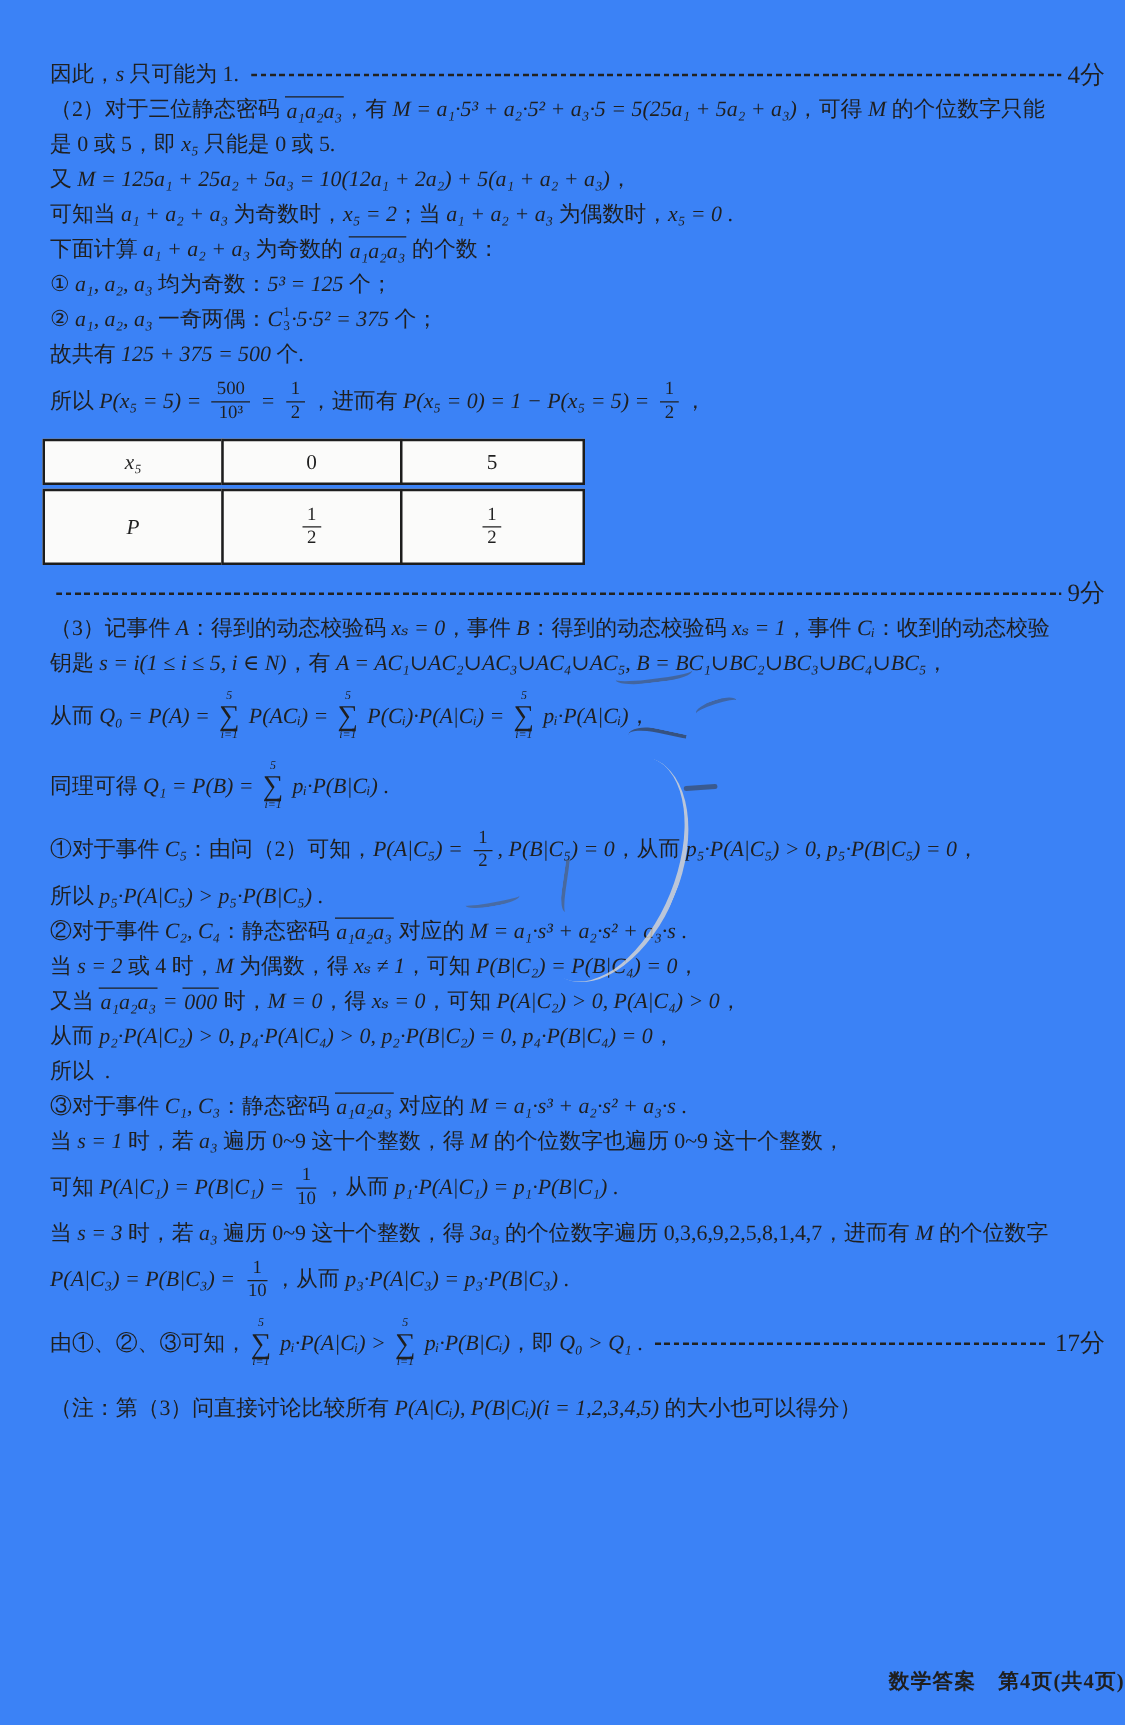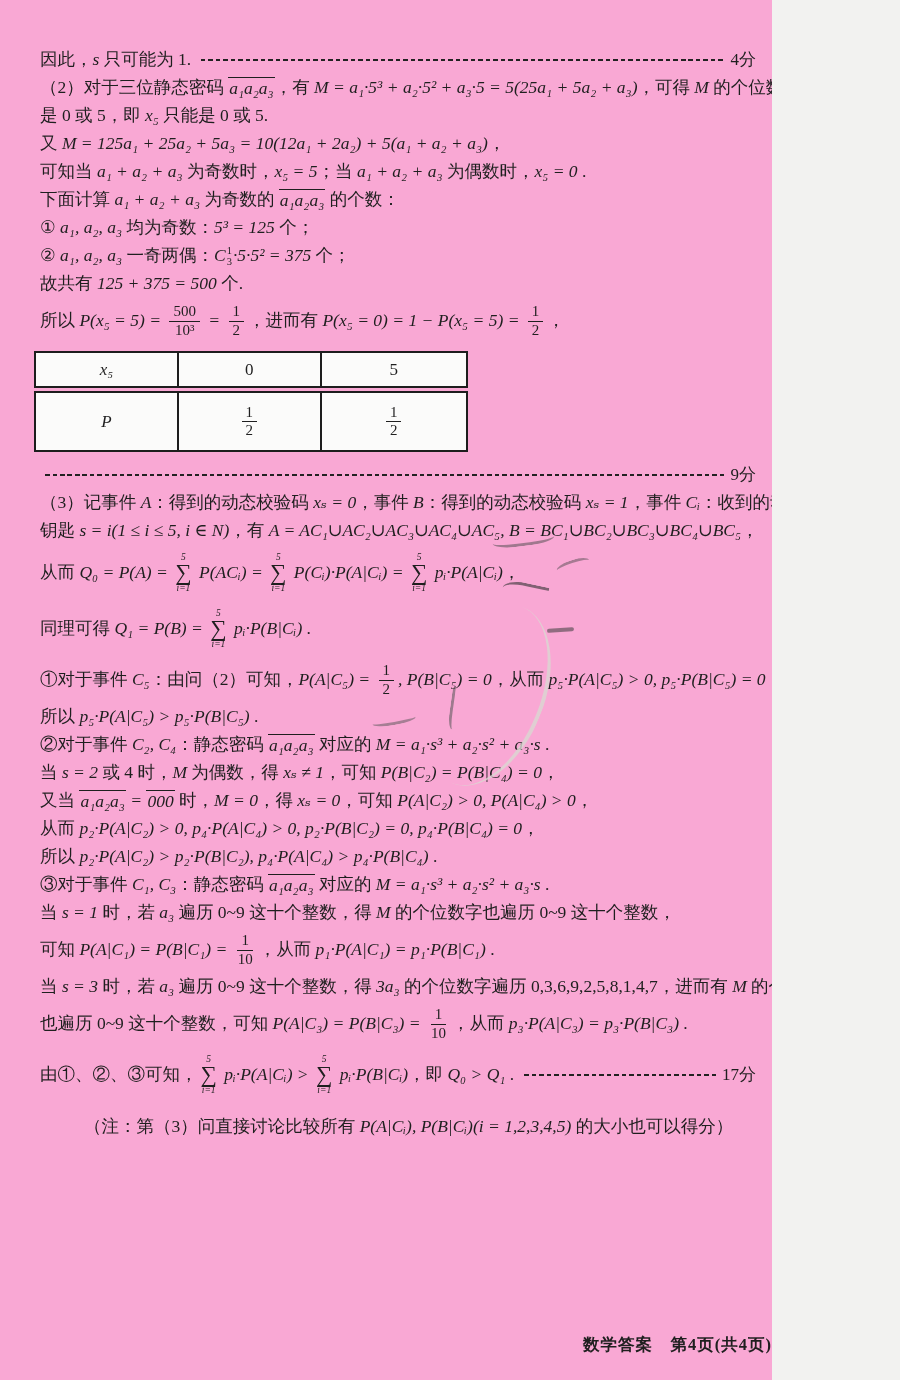--- a/index.html
+++ b/index.html
@@ -1,38 +1,38 @@
 <!DOCTYPE html>
 <html><head>
 <meta charset="utf-8">
 <style>
   html,body{margin:0;padding:0;}
   body{width:900px;height:1380px;background:#f2f2f0;}
-  .page{position:relative;width:772px;height:1380px;background:#f9a8d4;color:#1f1f1f;
+  .page{position:relative;width:900px;height:1380px;background:#3b82f6;color:#1f1f1f;
         font-family:"Liberation Serif","DejaVu Serif",serif;overflow:hidden;}
   .content{position:absolute;left:40px;right:16px;top:46px;}
   .line{display:flex;align-items:center;white-space:pre;min-height:28px;font-size:17.5px;line-height:1.25;}
   .line.tf{min-height:46px;}
   .line.ts{min-height:56px;}
   .cjk{font-style:normal;}
   .math{font-style:italic;}
   .ovl{display:inline-block;border-top:1.4px solid #1f1f1f;line-height:1.15;padding:0 1px;font-family:Liberation Serif, serif;}
   .frac{display:inline-flex;flex-direction:column;align-items:center;font-size:15px;line-height:1.15;
         margin:2px 4px;font-style:normal;vertical-align:middle;}
   .frac .num{border-bottom:1.4px solid #1f1f1f;padding:0 4px;}
   .frac .den{padding:0 2px;}
   .sum{display:inline-flex;flex-direction:column;align-items:center;line-height:1;margin:0 3px;font-style:normal;}
   .sum .lim{font-size:9.5px;font-style:italic;line-height:1;}
   .sum .sym{font-size:23px;line-height:.95;}
   .sswrap{display:inline-flex;align-items:center;}
   .ss{display:inline-flex;flex-direction:column;align-items:flex-start;font-size:10.5px;line-height:1.05;
       font-style:normal;margin:0 1px;}
   .lead{flex:1 1 auto;height:2px;min-width:26px;margin:0 5px;align-self:center;
         background:repeating-linear-gradient(90deg,#222 0 4.5px,transparent 4.5px 7.5px);}
-  .score{font-size:17px;font-family:Liberation Serif, serif;}
+  .score{font-size:20px;font-family:Liberation Serif, serif;}
   .ptable{margin:7px 0 9px -6px;}
   .trow{display:flex;}
   .trow + .trow{margin-top:3px;}
   .cell{border:2.2px solid #1d1d1d;display:flex;align-items:center;justify-content:center;
         font-size:17px;background:#fbfbfa;box-sizing:border-box;}
   .cell + .cell{margin-left:-2.2px;}
   .trow .cell:nth-child(1){width:145px;}
   .trow .cell:nth-child(2){width:145px;}
   .trow .cell:nth-child(3){width:148px;}
   .trow.hd .cell{height:37px;}
@@ -58,21 +58,21 @@
 </style>
 </head>
 <body>
 
 <div class="page">
   <div class="content">
       <div class="line"><span class="cjk">因此，</span><span class="math">s</span><span class="cjk"> 只可能为 1. </span><span class="lead"></span><span class="score">4分</span></div>
       <div class="line"><span class="cjk">（2）对于三位静态密码 </span><span class="math ovl">a₁a₂a₃</span><span class="cjk">，有 </span><span class="math">M = a₁·5³ + a₂·5² + a₃·5 = 5(25a₁ + 5a₂ + a₃)</span><span class="cjk">，可得 </span><span class="math">M</span><span class="cjk"> 的个位数字只能</span></div>
       <div class="line"><span class="cjk">是 0 或 5，即 </span><span class="math">x₅</span><span class="cjk"> 只能是 0 或 5.</span></div>
       <div class="line"><span class="cjk">又 </span><span class="math">M = 125a₁ + 25a₂ + 5a₃ = 10(12a₁ + 2a₂) + 5(a₁ + a₂ + a₃)</span><span class="cjk">，</span></div>
-      <div class="line"><span class="cjk">可知当 </span><span class="math">a₁ + a₂ + a₃</span><span class="cjk"> 为奇数时，</span><span class="math">x₅ = 5</span><span class="cjk">；当 </span><span class="math">a₁ + a₂ + a₃</span><span class="cjk"> 为偶数时，</span><span class="math">x₅ = 0</span><span class="cjk"> .</span></div>
+      <div class="line"><span class="cjk">可知当 </span><span class="math">a₁ + a₂ + a₃</span><span class="cjk"> 为奇数时，</span><span class="math">x₅ = 2</span><span class="cjk">；当 </span><span class="math">a₁ + a₂ + a₃</span><span class="cjk"> 为偶数时，</span><span class="math">x₅ = 0</span><span class="cjk"> .</span></div>
       <div class="line"><span class="cjk">下面计算 </span><span class="math">a₁ + a₂ + a₃</span><span class="cjk"> 为奇数的 </span><span class="math ovl">a₁a₂a₃</span><span class="cjk"> 的个数：</span></div>
       <div class="line"><span class="cjk">① </span><span class="math">a₁, a₂, a₃</span><span class="cjk"> 均为奇数：</span><span class="math">5³ = 125</span><span class="cjk"> 个；</span></div>
       <div class="line"><span class="cjk">② </span><span class="math">a₁, a₂, a₃</span><span class="cjk"> 一奇两偶：</span><span class="sswrap"><span class="math">C</span><span class="ss"><span>1</span><span>3</span></span></span><span class="math">·5·5² = 375</span><span class="cjk"> 个；</span></div>
       <div class="line"><span class="cjk">故共有 </span><span class="math">125 + 375 = 500</span><span class="cjk"> 个.</span></div>
       <div class="line tf"><span class="cjk">所以 </span><span class="math">P(x₅ = 5) = </span><span class="frac"><span class="num">500</span><span class="den">10³</span></span><span class="math"> = </span><span class="frac"><span class="num">1</span><span class="den">2</span></span><span class="cjk">，进而有 </span><span class="math">P(x₅ = 0) = 1 − P(x₅ = 5) = </span><span class="frac"><span class="num">1</span><span class="den">2</span></span><span class="cjk">，</span></div>
       <div class="ptable">
         <div class="trow hd">
           <div class="cell math">x₅</div>
           <div class="cell">0</div>
           <div class="cell">5</div>
@@ -97,28 +97,28 @@
       <div class="line"><span class="cjk">（3）记事件 </span><span class="math">A</span><span class="cjk">：得到的动态校验码 </span><span class="math">xₛ = 0</span><span class="cjk">，事件 </span><span class="math">B</span><span class="cjk">：得到的动态校验码 </span><span class="math">xₛ = 1</span><span class="cjk">，事件 </span><span class="math">Cᵢ</span><span class="cjk">：收到的动态校验</span></div>
       <div class="line"><span class="cjk">钥匙 </span><span class="math">s = i(1 ≤ i ≤ 5, i ∈ N)</span><span class="cjk">，有 </span><span class="math">A = AC₁∪AC₂∪AC₃∪AC₄∪AC₅, B = BC₁∪BC₂∪BC₃∪BC₄∪BC₅</span><span class="cjk">，</span></div>
       <div class="line ts"><span class="cjk">从而 </span><span class="math">Q₀ = P(A) = </span><span class="sum"><span class="lim">5</span><span class="sym">∑</span><span class="lim">i=1</span></span><span class="math"> P(ACᵢ) = </span><span class="sum"><span class="lim">5</span><span class="sym">∑</span><span class="lim">i=1</span></span><span class="math"> P(Cᵢ)·P(A|Cᵢ) = </span><span class="sum"><span class="lim">5</span><span class="sym">∑</span><span class="lim">i=1</span></span><span class="math"> pᵢ·P(A|Cᵢ)</span><span class="cjk">，</span></div>
       <div class="line ts"><span class="cjk">同理可得 </span><span class="math">Q₁ = P(B) = </span><span class="sum"><span class="lim">5</span><span class="sym">∑</span><span class="lim">i=1</span></span><span class="math"> pᵢ·P(B|Cᵢ)</span><span class="cjk"> .</span></div>
       <div class="line tf"><span class="cjk">①对于事件 </span><span class="math">C₅</span><span class="cjk">：由问（2）可知，</span><span class="math">P(A|C₅) = </span><span class="frac"><span class="num">1</span><span class="den">2</span></span><span class="math">, P(B|C₅) = 0</span><span class="cjk">，从而 </span><span class="math">p₅·P(A|C₅) &gt; 0, p₅·P(B|C₅) = 0</span><span class="cjk">，</span></div>
       <div class="line"><span class="cjk">所以 </span><span class="math">p₅·P(A|C₅) &gt; p₅·P(B|C₅)</span><span class="cjk"> .</span></div>
       <div class="line"><span class="cjk">②对于事件 </span><span class="math">C₂, C₄</span><span class="cjk">：静态密码 </span><span class="math ovl">a₁a₂a₃</span><span class="cjk"> 对应的 </span><span class="math">M = a₁·s³ + a₂·s² + a₃·s</span><span class="cjk"> .</span></div>
       <div class="line"><span class="cjk">当 </span><span class="math">s = 2</span><span class="cjk"> 或 4 时，</span><span class="math">M</span><span class="cjk"> 为偶数，得 </span><span class="math">xₛ ≠ 1</span><span class="cjk">，可知 </span><span class="math">P(B|C₂) = P(B|C₄) = 0</span><span class="cjk">，</span></div>
       <div class="line"><span class="cjk">又当 </span><span class="math ovl">a₁a₂a₃</span><span class="math"> = </span><span class="math ovl">000</span><span class="cjk"> 时，</span><span class="math">M = 0</span><span class="cjk">，得 </span><span class="math">xₛ = 0</span><span class="cjk">，可知 </span><span class="math">P(A|C₂) &gt; 0, P(A|C₄) &gt; 0</span><span class="cjk">，</span></div>
       <div class="line"><span class="cjk">从而 </span><span class="math">p₂·P(A|C₂) &gt; 0, p₄·P(A|C₄) &gt; 0, p₂·P(B|C₂) = 0, p₄·P(B|C₄) = 0</span><span class="cjk">，</span></div>
-      <div class="line"><span class="cjk">所以 </span><span class="math">p₂·P(A|C₂) &gt; p₂·P(B|C₂), p₄·P(A|C₄) &gt; p₄·P(B|C₄)</span><span class="cjk"> .</span></div>
+      <div class="line"><span class="cjk">所以 </span><span class="cjk"> .</span></div>
       <div class="line"><span class="cjk">③对于事件 </span><span class="math">C₁, C₃</span><span class="cjk">：静态密码 </span><span class="math ovl">a₁a₂a₃</span><span class="cjk"> 对应的 </span><span class="math">M = a₁·s³ + a₂·s² + a₃·s</span><span class="cjk"> .</span></div>
       <div class="line"><span class="cjk">当 </span><span class="math">s = 1</span><span class="cjk"> 时，若 </span><span class="math">a₃</span><span class="cjk"> 遍历 0~9 这十个整数，得 </span><span class="math">M</span><span class="cjk"> 的个位数字也遍历 0~9 这十个整数，</span></div>
       <div class="line tf"><span class="cjk">可知 </span><span class="math">P(A|C₁) = P(B|C₁) = </span><span class="frac"><span class="num">1</span><span class="den">10</span></span><span class="cjk">，从而 </span><span class="math">p₁·P(A|C₁) = p₁·P(B|C₁)</span><span class="cjk"> .</span></div>
       <div class="line"><span class="cjk">当 </span><span class="math">s = 3</span><span class="cjk"> 时，若 </span><span class="math">a₃</span><span class="cjk"> 遍历 0~9 这十个整数，得 </span><span class="math">3a₃</span><span class="cjk"> 的个位数字遍历 0,3,6,9,2,5,8,1,4,7，进而有 </span><span class="math">M</span><span class="cjk"> 的个位数字</span></div>
-      <div class="line tf"><span class="cjk">也遍历 0~9 这十个整数，可知 </span><span class="math">P(A|C₃) = P(B|C₃) = </span><span class="frac"><span class="num">1</span><span class="den">10</span></span><span class="cjk">，从而 </span><span class="math">p₃·P(A|C₃) = p₃·P(B|C₃)</span><span class="cjk"> .</span></div>
+      <div class="line tf"><span class="math">P(A|C₃) = P(B|C₃) = </span><span class="frac"><span class="num">1</span><span class="den">10</span></span><span class="cjk">，从而 </span><span class="math">p₃·P(A|C₃) = p₃·P(B|C₃)</span><span class="cjk"> .</span></div>
       <div class="line ts"><span class="cjk">由①、②、③可知，</span><span class="sum"><span class="lim">5</span><span class="sym">∑</span><span class="lim">i=1</span></span><span class="math"> pᵢ·P(A|Cᵢ) &gt; </span><span class="sum"><span class="lim">5</span><span class="sym">∑</span><span class="lim">i=1</span></span><span class="math"> pᵢ·P(B|Cᵢ)</span><span class="cjk">，即 </span><span class="math">Q₀ &gt; Q₁</span><span class="cjk"> . </span><span class="lead"></span><span class="score">17分</span></div>
-      <div class="line" style="margin-top: 10px; margin-left: 44px;"><span class="cjk">（注：第（3）问直接讨论比较所有 </span><span class="math">P(A|Cᵢ), P(B|Cᵢ)(i = 1,2,3,4,5)</span><span class="cjk"> 的大小也可以得分）</span></div>
+      <div class="line" style="margin-top: 10px;"><span class="cjk">（注：第（3）问直接讨论比较所有 </span><span class="math">P(A|Cᵢ), P(B|Cᵢ)(i = 1,2,3,4,5)</span><span class="cjk"> 的大小也可以得分）</span></div>
     </div>
 
   <div class="artifact a1"></div>
   <div class="artifact a7"></div>
   <div class="artifact a2"></div>
   <div class="artifact a3"></div>
   <div class="artifact a4"></div>
   <div class="artifact a5"></div>
   <div class="artifact a6"></div>
 

